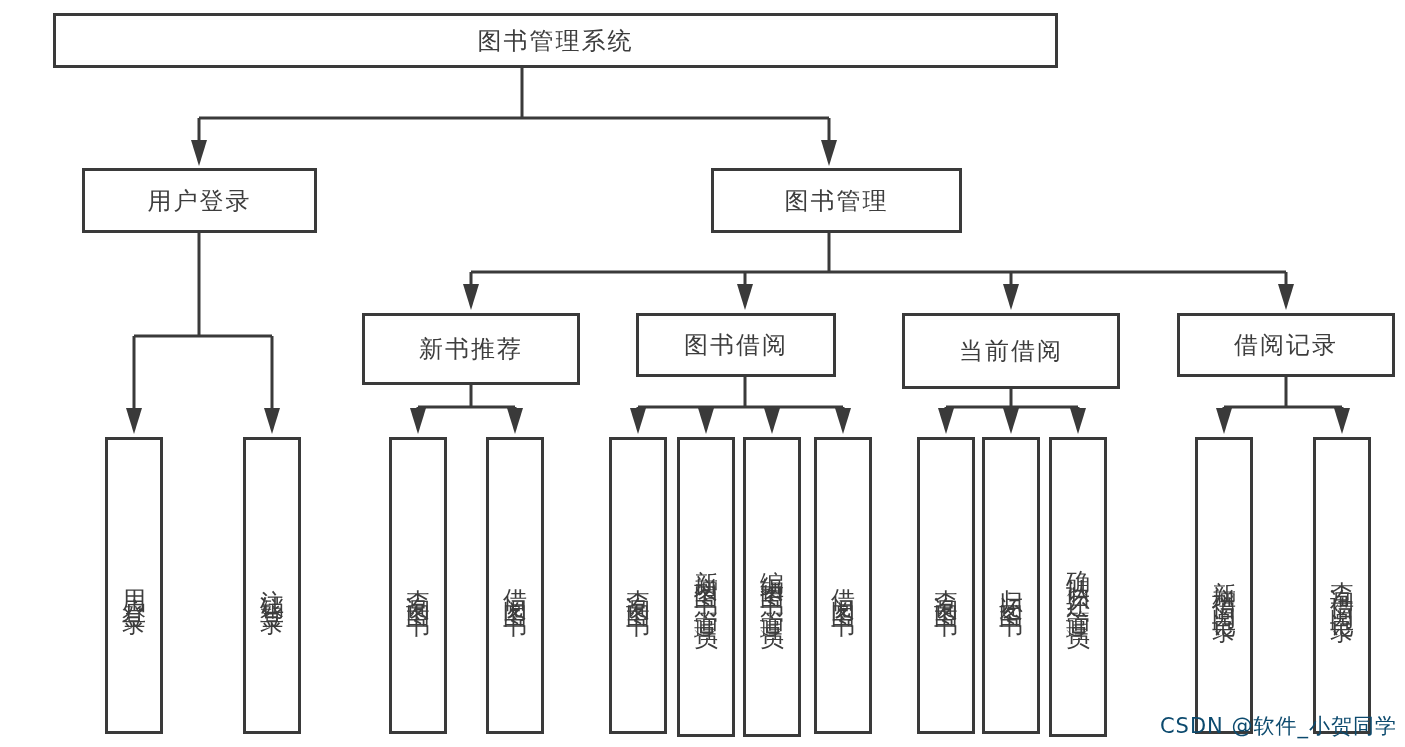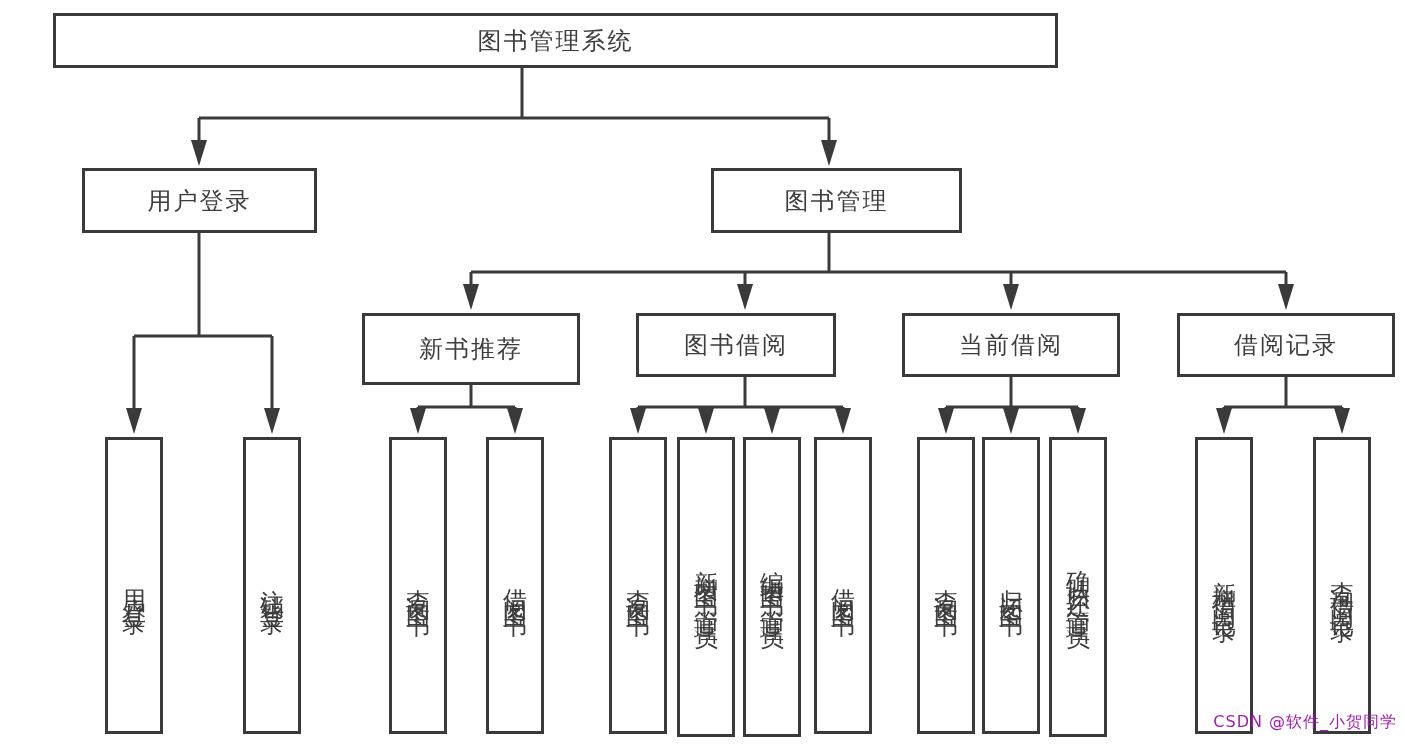--- a/index.html
+++ b/index.html
@@ -42,23 +42,23 @@
     text-orientation: mixed;
     font-size: 24px;
     letter-spacing: 8px;
     line-height: 1;
     white-space: nowrap;
   }
   .watermark {
     position: absolute;
     top: 712px;
     right: 8px;
-    font-size: 16px;
+    font-size: 21px;
     letter-spacing: 1px;
-    color: #a21caf;
+    color: #0c4a6e;
     white-space: nowrap;
   }
 </style>
 </head>
 <body>
 
 <div class="canvas">
 
   <svg class="wires" viewBox="0 0 1405 747" aria-hidden="true">
     <g stroke="#3a3a3a" stroke-width="3" fill="none">
@@ -103,21 +103,21 @@
   <div class="node" style="left:711px; top:168px; width:251px; height:65px;">
     <span class="h-label">图书管理</span>
   </div>
 
   <div class="node" style="left:362px; top:313px; width:218px; height:72px;">
     <span class="h-label">新书推荐</span>
   </div>
   <div class="node" style="left:636px; top:313px; width:200px; height:64px;">
     <span class="h-label">图书借阅</span>
   </div>
-  <div class="node" style="left:902px; top:313px; width:218px; height:64px;">
+  <div class="node" style="left:902px; top:313px; width:218px; height:76px;">
     <span class="h-label">当前借阅</span>
   </div>
   <div class="node" style="left:1177px; top:313px; width:218px; height:64px;">
     <span class="h-label">借阅记录</span>
   </div>
 
   <div class="node" style="left:105px; top:437px; width:58px; height:297px;">
     <span class="v-label">用户登录</span>
   </div>
   <div class="node" style="left:243px; top:437px; width:58px; height:297px;">

